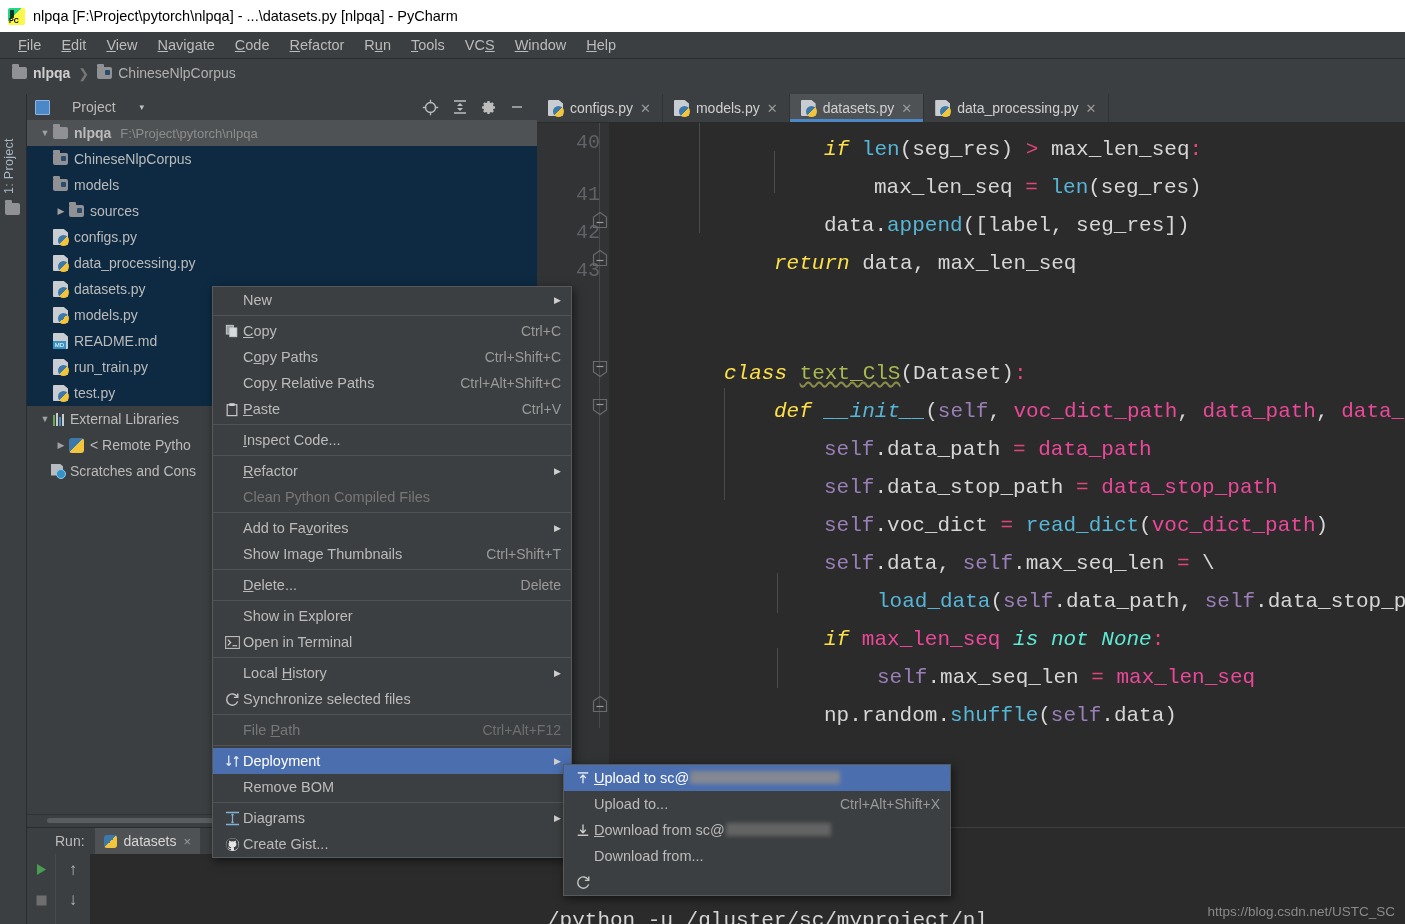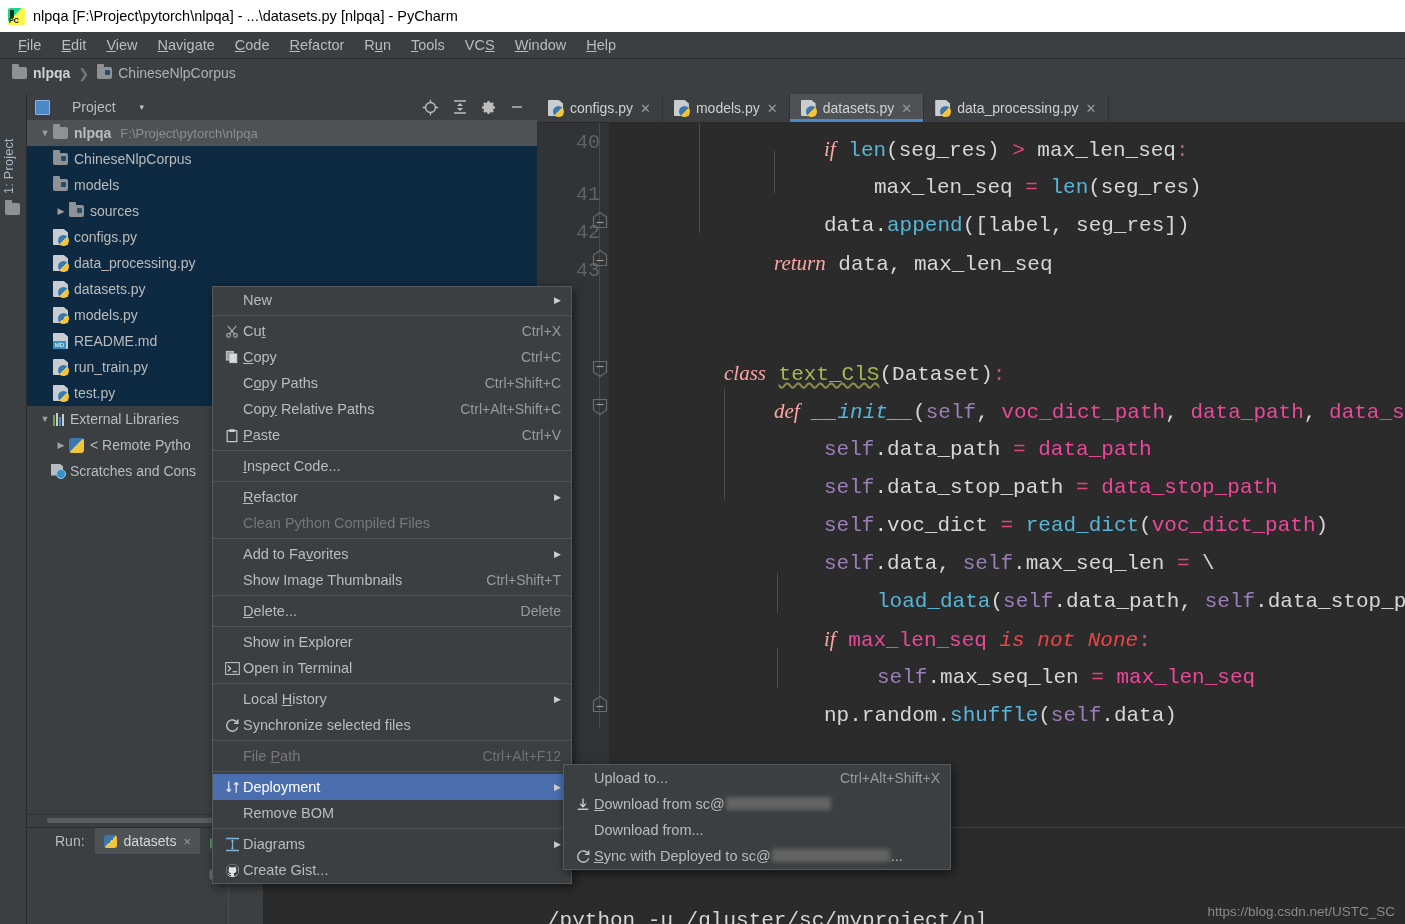--- a/index.html
+++ b/index.html
@@ -81,21 +81,21 @@
   .scr-ico{width:15px;height:15px;position:relative;flex:none;}
   .scr-ico:before{content:"";position:absolute;inset:0 3px 3px 0;background:#b8bcc0;
      clip-path:polygon(0 0,72% 0,100% 22%,100% 100%,0 100%);}
   .scr-ico:after{content:"";position:absolute;right:0;bottom:0;width:10px;height:10px;border-radius:50%;
      background:#3592c4;border:1px solid #8ecbf0;box-sizing:border-box;}
 
   .pp-scroll{height:12px;background:#3c3f41;border-top:1px solid #323232;position:relative;}
   .pp-scroll i{position:absolute;left:20px;top:3px;height:5px;width:170px;background:#5a5d5f;border-radius:3px;}
 
   
-  .runpanel{height:96px;background:#3c3f41;border-top:1px solid #2b2b2b;display:flex;flex-direction:row;}
+  .runpanel{height:96px;background:#3c3f41;border-top:1px solid #2b2b2b;display:flex;flex-direction:column;}
   .run-tabs{height:26px;display:flex;align-items:center;font-size:14px;}
   .run-tabs .rl{padding:0 10px 0 28px;color:#bbbbbb;}
   .run-tabs .rt{display:flex;align-items:center;gap:7px;background:#4e5254;height:26px;padding:0 9px;color:#d6d6d6;}
   .run-tabs .rt .x{color:#9a9a9a;font-size:13px;}
 
   
   .editor-area{flex:1;display:flex;flex-direction:column;min-width:0;background:#2b2b2b;}
   .tabbar{height:28px;background:#3c3f41;display:flex;align-items:stretch;border-bottom:1px solid #2b2b2b;}
   .etab{display:flex;align-items:center;gap:7px;padding:0 11px;font-size:14px;color:#d0d0d0;
     border-right:1px solid #323232;position:relative;}
@@ -105,22 +105,22 @@
 
   .code-wrap{flex:1;display:flex;background:#2b2b2b;position:relative;overflow:hidden;}
   .gutter{width:72px;flex:none;background:#313335;position:relative;}
   .gnum{position:absolute;right:9px;color:#606366;font-family:"Liberation Mono",monospace;font-size:20px;}
   .foldline{position:absolute;left:62px;top:0;bottom:0;width:1px;background:#4a4a4a;}
   .foldmark{position:absolute;left:54px;width:18px;height:17px;}
   .code{flex:1;position:relative;background:#2b2b2b;overflow:hidden;
     font-family:"Liberation Mono",monospace;font-size:21px;line-height:37.5px;color:#d6d6d6;white-space:pre;}
   .code .ln{position:absolute;left:0;white-space:pre;}
   .ind-guide{position:absolute;width:1px;background:#4b4b4b;}
-  .kw{color:#fca5a5;font-style:italic;font-family:Liberation Serif, serif;}
-  .kw2{color:#ef4444;font-style:italic;}
+  .kw{color:#fde047;font-style:italic;}
+  .kw2{color:#5eead4;font-style:italic;}
   .fn{color:#56b6d8;}
   .cls{color:#a9b84f;}
   .self{color:#9a7fb8;}
   .op{color:#e0457b;}
   .param{color:#ec4899;}
   .squig{text-decoration:underline;text-decoration-style:wavy;text-decoration-color:#8c8c4a;}
 
   .console{height:96px;background:#2b2b2b;border-top:1px solid #3c3f41;display:flex;position:relative;}
   .con-gut{width:28px;background:#3c3f41;display:flex;flex-direction:column;align-items:center;padding-top:8px;gap:14px;}
   .con-gut2{width:34px;background:#3c3f41;display:flex;flex-direction:column;align-items:center;padding-top:6px;gap:10px;
@@ -440,31 +440,20 @@
 
   <div class="ctxmenu" style="left:212px;top:286px;width:358px;">
 
     <div class="ctx-item">
       <span class="ctx-ico"></span>
       <span class="ctx-lbl">New</span>
       <span class="ctx-arrow">▶</span>
     </div>
     <div class="ctx-sep"></div>
 
-    <div class="ctx-item">
-      <span class="ctx-ico">
-        <svg width="14" height="14" viewBox="0 0 16 16">
-            <path d="M3 2l7.5 9M13 2L5.5 11" stroke="#b9b9b9" stroke-width="1.2" fill="none"></path>
-            <circle cx="4" cy="13" r="2.1" fill="none" stroke="#b9b9b9" stroke-width="1.2"></circle>
-            <circle cx="12" cy="13" r="2.1" fill="none" stroke="#b9b9b9" stroke-width="1.2"></circle>
-          </svg>
-      </span>
-      <span class="ctx-lbl">Cu<u>t</u></span>
-      <span class="ctx-acc">Ctrl+X</span>
-    </div>
 
     <div class="ctx-item">
       <span class="ctx-ico">
         <svg width="14" height="14" viewBox="0 0 16 16">
             <rect x="1.5" y="1.5" width="8" height="10" fill="#9aa0a6" stroke="#cfcfcf" stroke-width="1"></rect>
             <rect x="5.5" y="4.5" width="8" height="10" fill="#d7dade" stroke="#cfcfcf" stroke-width="1"></rect>
           </svg>
       </span>
       <span class="ctx-lbl"><u>C</u>opy</span>
       <span class="ctx-acc">Ctrl+C</span>
@@ -607,20 +596,29 @@
             <circle cx="8" cy="8" r="7" fill="#e3e3e3"></circle>
             <path d="M8 1.4a6.6 6.6 0 0 0-2.1 12.9c.33.06.45-.15.45-.33v-1.2c-1.83.4-2.22-.88-2.22-.88-.3-.76-.73-.96-.73-.96-.6-.41.05-.4.05-.4.66.05 1 .68 1 .68.59 1 1.54.72 1.92.55.06-.43.23-.72.42-.89-1.46-.16-3-.73-3-3.25 0-.72.26-1.3.68-1.76-.07-.17-.3-.83.06-1.73 0 0 .55-.18 1.8.67a6.2 6.2 0 0 1 3.28 0c1.25-.85 1.8-.67 1.8-.67.36.9.13 1.56.07 1.73.42.46.67 1.04.67 1.76 0 2.53-1.54 3.09-3.01 3.25.24.2.45.61.45 1.23v1.82c0 .18.12.39.45.33A6.6 6.6 0 0 0 8 1.4z" fill="#3c3f41"></path>
           </svg>
       </span>
       <span class="ctx-lbl">Create Gist...</span>
     </div>
   </div>
 
   <div class="ctxmenu" style="left:563px;top:764px;width:386px;">
 
+    <div class="ctx-item hl">
+      <span class="ctx-ico">
+        <svg width="14" height="14" viewBox="0 0 16 16">
+            <path d="M2 2.2h12" stroke="#e7ecf5" stroke-width="1.6"></path>
+            <path d="M8 14V5.6M8 4.4L4.8 8.2M8 4.4l3.2 3.8" stroke="#e7ecf5" stroke-width="1.5" fill="none"></path>
+          </svg>
+      </span>
+      <span class="ctx-lbl"><u>U</u>pload to sc@<span class="redact" style="width:150px;"></span></span>
+    </div>
 
     <div class="ctx-item">
       <span class="ctx-ico"></span>
       <span class="ctx-lbl">Upload to...</span>
       <span class="ctx-acc">Ctrl+Alt+Shift+X</span>
     </div>
 
     <div class="ctx-item">
       <span class="ctx-ico">
         <svg width="14" height="14" viewBox="0 0 16 16">
@@ -636,18 +634,17 @@
       <span class="ctx-lbl">Download from...</span>
     </div>
 
     <div class="ctx-item">
       <span class="ctx-ico">
         <svg width="15" height="15" viewBox="0 0 16 16">
             <path d="M13 5A6 6 0 1 0 13.5 10" fill="none" stroke="#c7c7c7" stroke-width="1.5"></path>
             <path d="M13.6 1.6v4.1h-4.1" fill="none" stroke="#c7c7c7" stroke-width="1.5"></path>
           </svg>
       </span>
-      <span class="ctx-lbl"><u>S</u>ync with Deployed to sc@<span class="redact d" style="width:118px;"></span>...</span>
     </div>
 
   </div>
 
 </div>
 
 </body></html>

